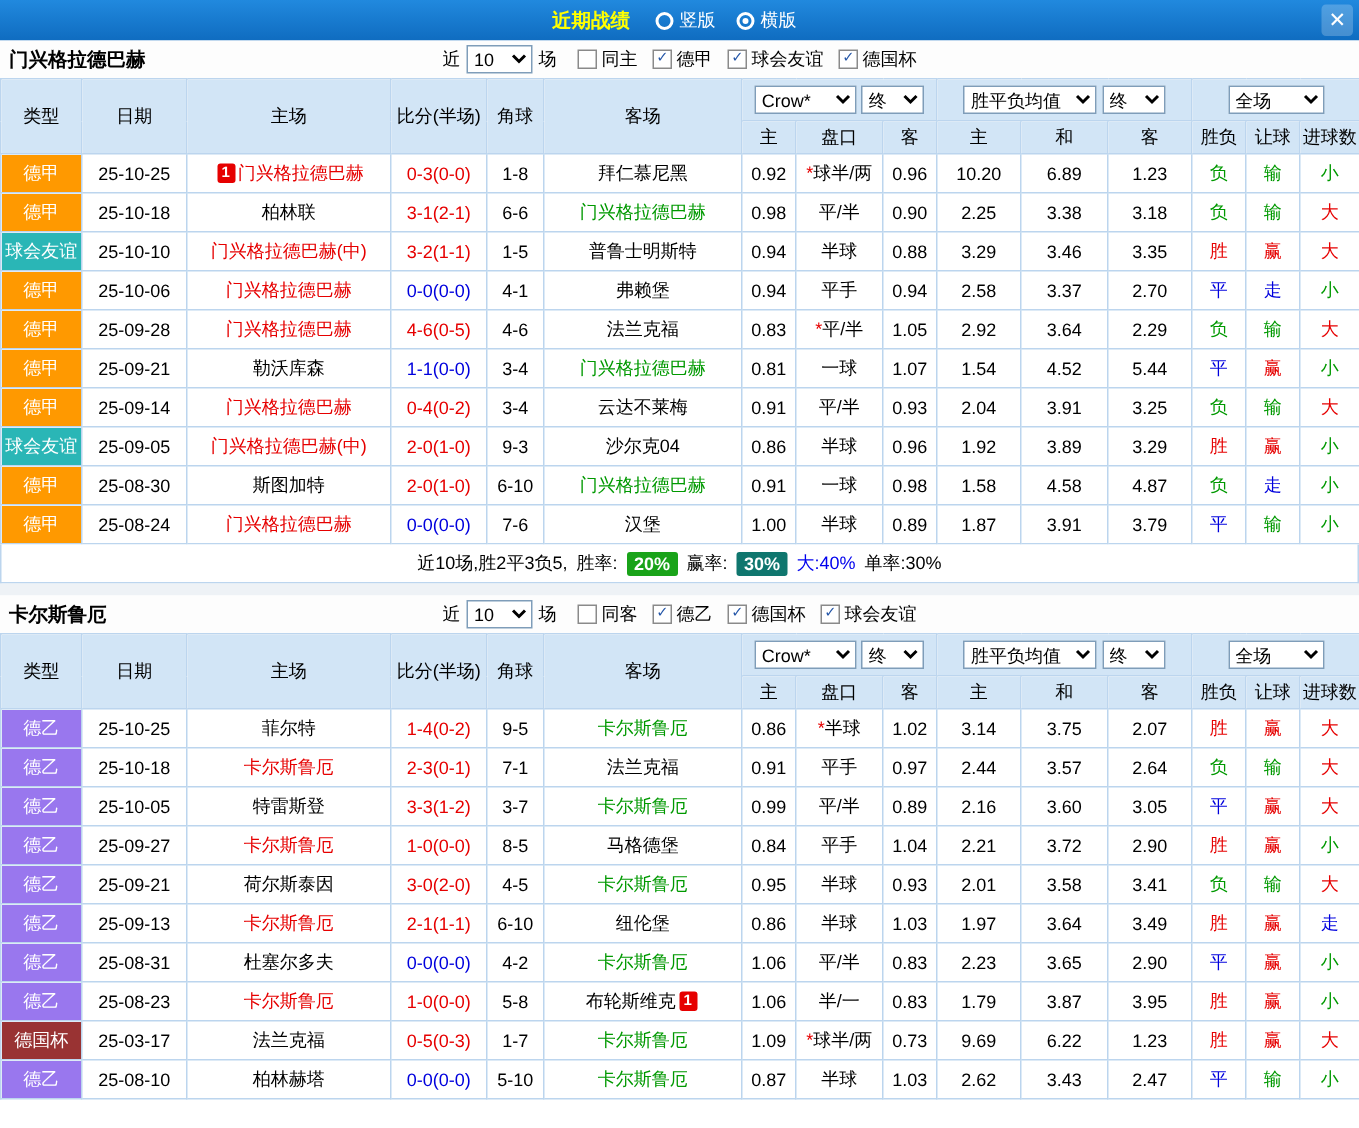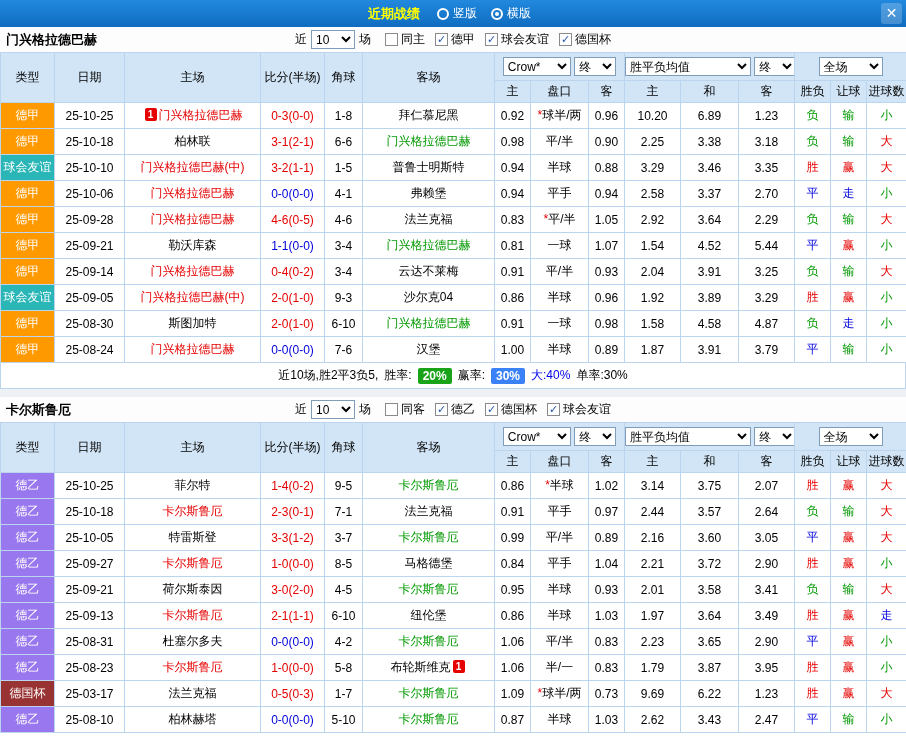--- a/index.html
+++ b/index.html
@@ -26,35 +26,35 @@
   }
   .close-btn {
     position:absolute; right:4px; top:3px; width:21px; height:21px;
     background:rgba(255,255,255,0.22); border-radius:3px; color:#fff;
     font-size:14px; line-height:21px; text-align:center; cursor:pointer;
   }
   
   .team-bar { position:relative; height:25px; background:#fdfdfd; }
   .team-name { position:absolute; left:6px; top:4px; font-weight:bold; font-size:13px; }
   .filters { height:100%; display:flex; justify-content:center; align-items:center; gap:4px; }
-  .cbs { display:flex; gap:10px; margin-left:10px; }
+  .cbs { display:flex; gap:10px; margin-left:10px;font-family:Liberation Mono, monospace; }
   .cb-item { display:flex; align-items:center; gap:3px; cursor:pointer; }
   .cbbox {
     width:13px; height:13px; border:1px solid #8a8a8a; background:#fff;
     font-size:11px; line-height:11px; text-align:center; color:#2456a8; font-weight:bold;
     display:inline-block;
   }
   select {
     font-family:Liberation Sans, sans-serif; font-size:12px; height:19px;
     border:1px solid #7f9db9; background:#fff;
   }
   .count-select { width:44px; }
   .sel-book { width:68px; }
   .sel-final { width:42px; }
-  .sel-eu { width:126px; }
+  .sel-eu { width:89px; }
   .sel-full { width:64px; }
   
   table { width:906px; border-collapse:collapse; table-layout:fixed; }
   th, td {
     border:1px solid #bcd5ee; text-align:center; padding:0;
     overflow:hidden; white-space:nowrap; font-weight:normal;
   }
   thead th { background:#d2e5f6; }
   thead tr.grp th { height:28px; }
   thead tr.sub th { height:22px; }
@@ -338,21 +338,21 @@
           <td style="color: rgb(0, 153, 0);">输</td>
           <td style="color: rgb(0, 153, 0);">小</td>
         </tr>
       </tbody>
   </table>
   <div class="summary">
     <span>近10场,胜2平3负5,</span>
     <span>胜率:</span>
     <span class="rate-badge" style="background: rgb(25, 163, 25);">20%</span>
     <span>赢率:</span>
-    <span class="rate-badge" style="background: #3b82f6;">30%</span>
+    <span class="rate-badge" style="background: #0f766e;">30%</span>
     <span style="color: rgb(0, 0, 238);">大:40%</span>
     <span style="color: #000000;">单率:30%</span>
   </div>
 </div>
 
 <div class="divider"></div>
 
 <div class="section">
   <div class="team-bar">
     <span class="team-name">卡尔斯鲁厄</span>

